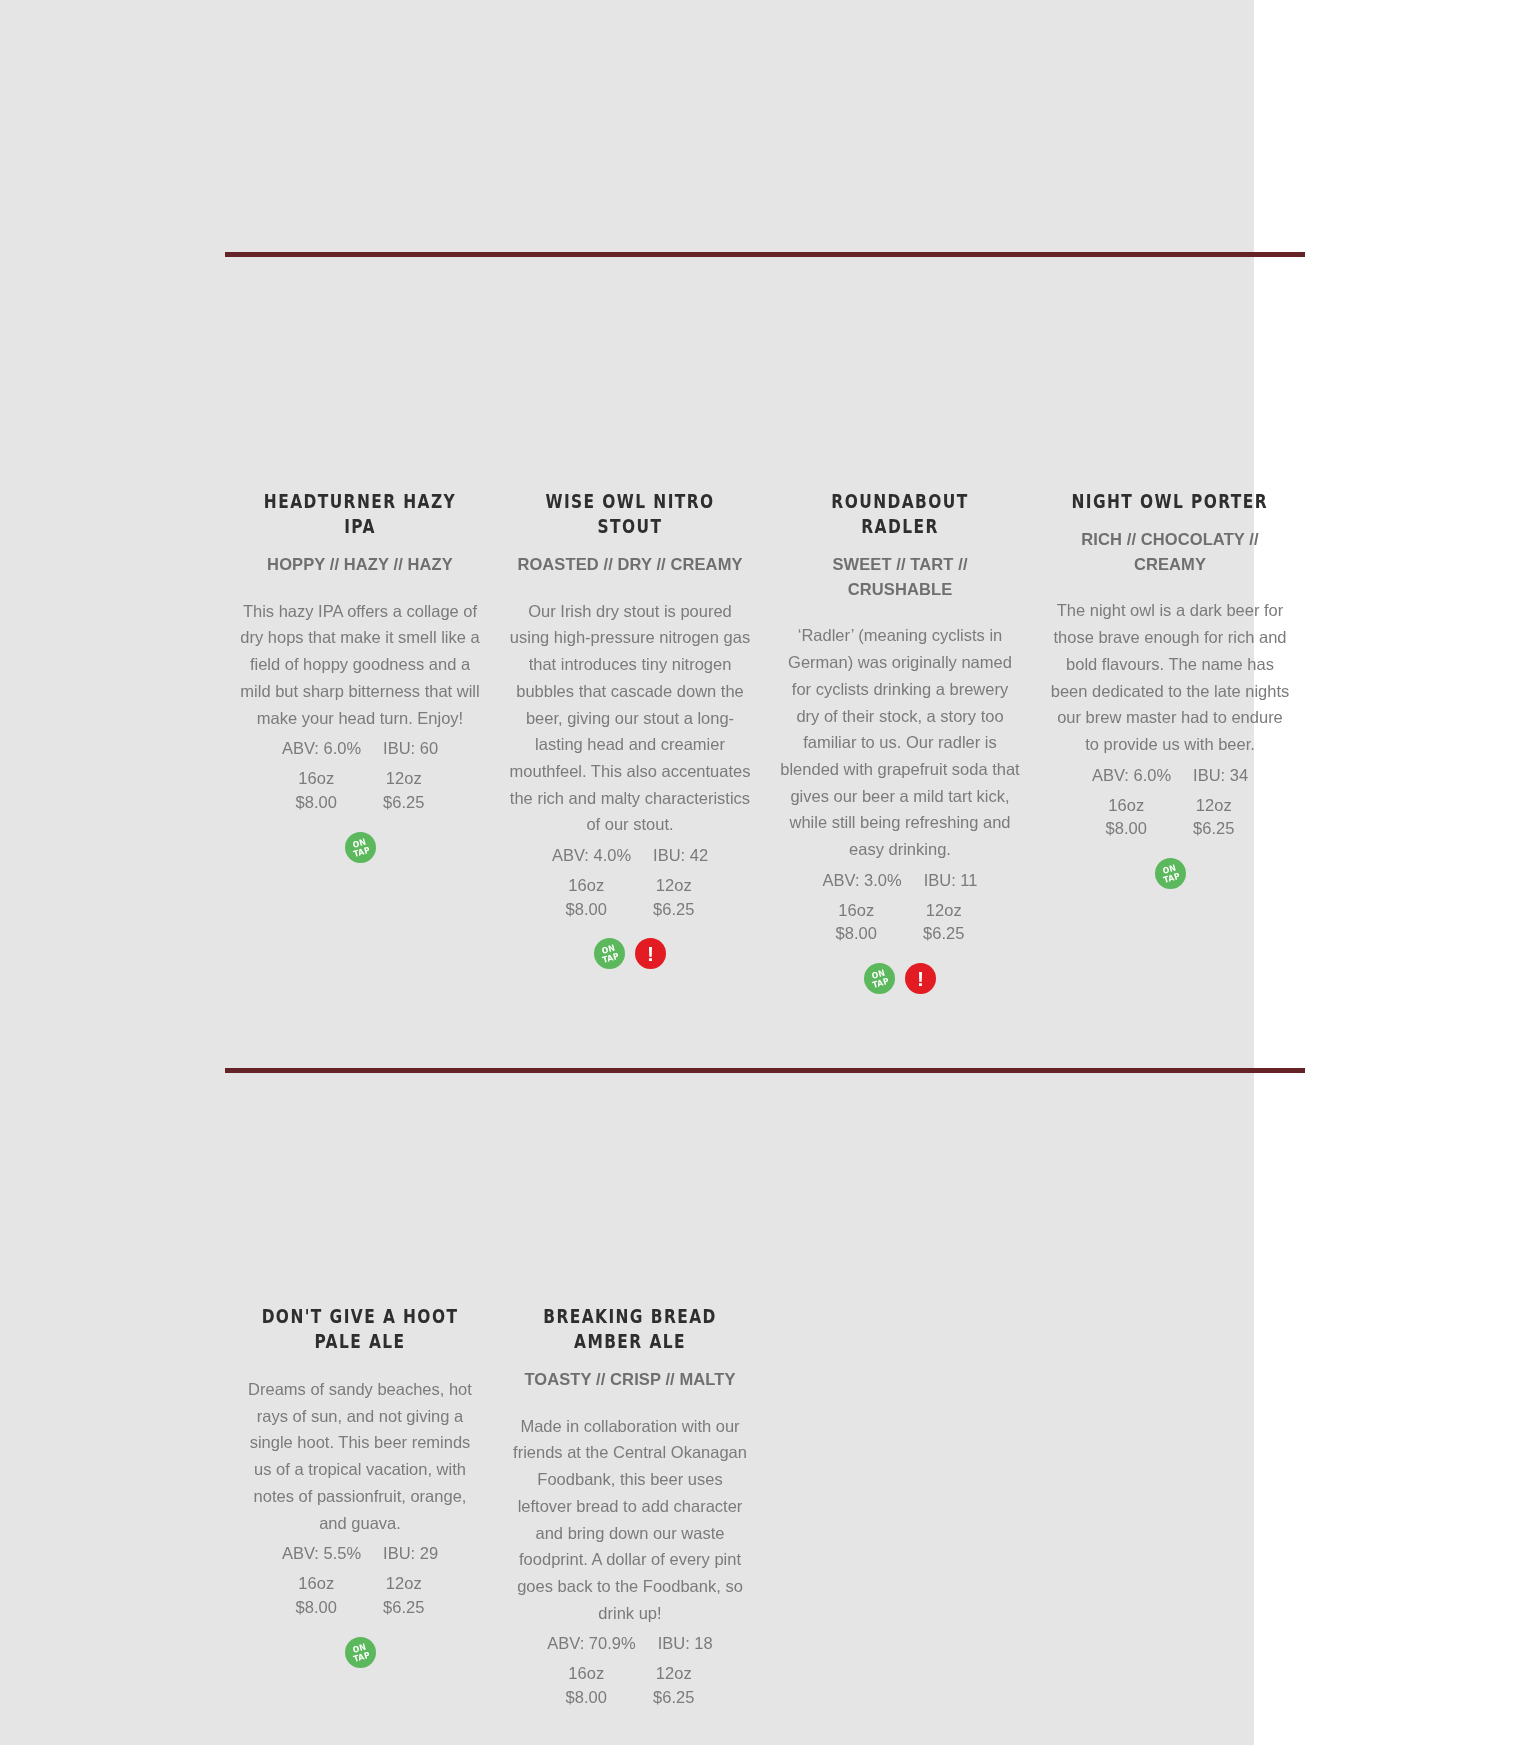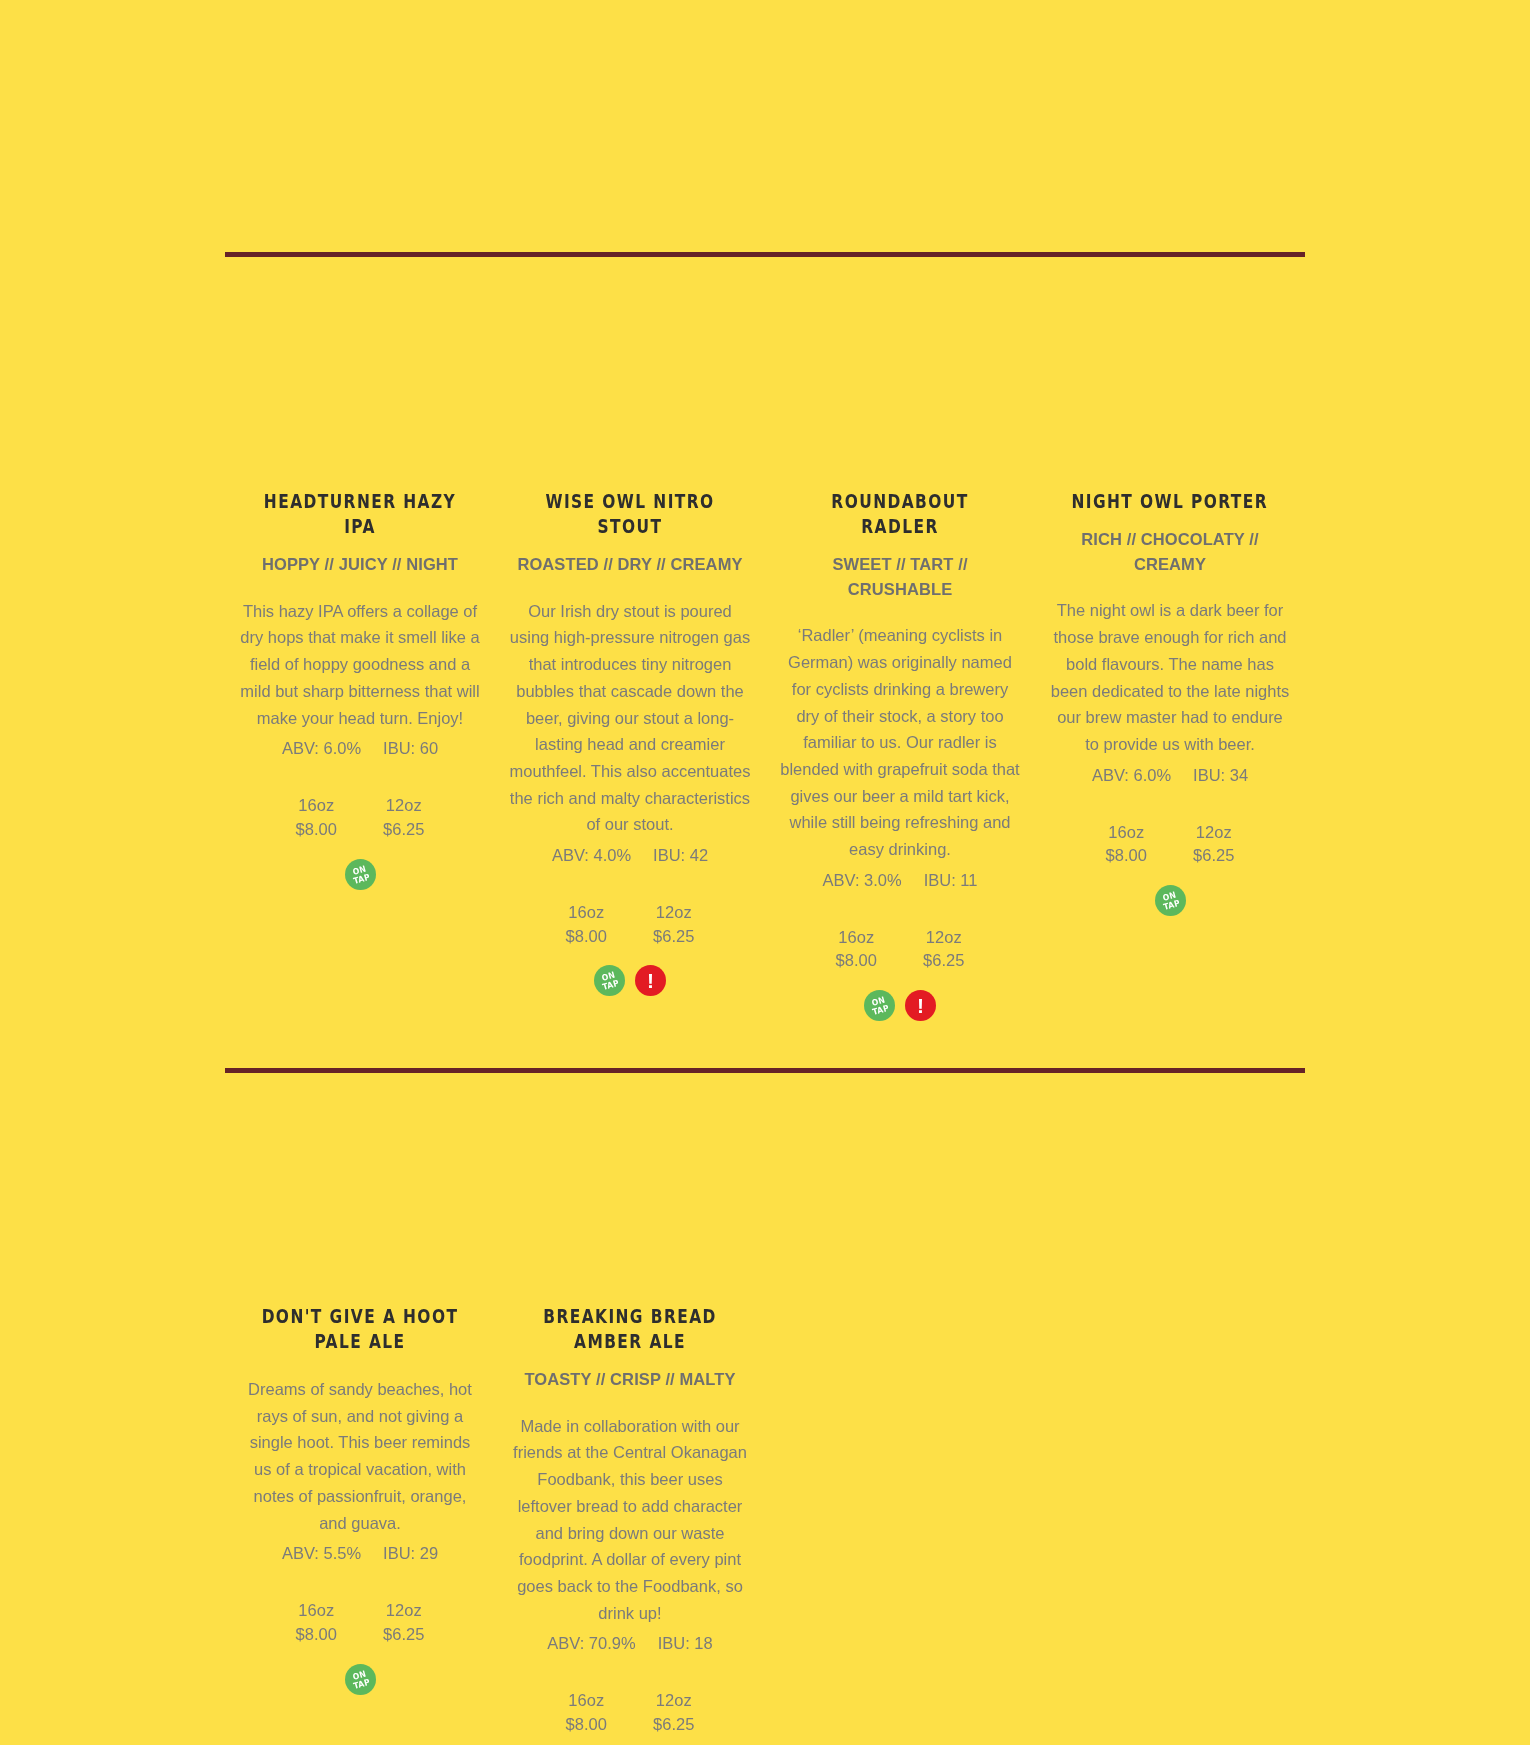--- a/index.html
+++ b/index.html
@@ -8,23 +8,23 @@
   html, body {
     width: 1530px;
     height: 1745px;
     background: #ffffff;
     font-family: "Liberation Sans", sans-serif;
     overflow: hidden;
   }
 
   .page {
     position: relative;
-    width: 1530px;
+    width: 1254px;
     height: 1745px;
-    background: #fde047;
+    background: #e5e5e5;
   }
 
   
   .beer-row {
     display: flex;
     width: 1080px;
     margin-left: 225px;
     align-items: flex-start;
   }
 
@@ -70,21 +70,21 @@
     font-size: 16.5px;
     color: #7b7b7b;
     margin-top: 8px;
     display: flex;
     justify-content: center;
     gap: 22px;
     white-space: nowrap;
   }
 
   .beer-prices {
-    margin-top: 36px;
+    margin-top: 9px;
     display: flex;
     justify-content: center;
     gap: 0px;
     width: 175px;
   }
 
   .price-col {
     flex: 1 1 50%;
     font-size: 16.5px;
     color: #7b7b7b;
@@ -166,21 +166,21 @@
 <div class="page">
 
   <div class="divider-1">
     <div class="divider"></div>
   </div>
 
   <div class="row-main">
     <div class="beer-row">
         <div class="beer-card">
           <h3 class="beer-title">HEADTURNER HAZY IPA</h3>
-          <p class="beer-tagline">HOPPY // JUICY // NIGHT</p>
+          <p class="beer-tagline">HOPPY // HAZY // HAZY</p>
           <p class="beer-desc">This hazy IPA offers a collage of dry hops that make it smell like a field of hoppy goodness and a mild but sharp bitterness that will make your head turn. Enjoy!</p>
           <div class="beer-specs">
             <span>ABV: 6.0%</span>
             <span>IBU: 60</span>
           </div>
           <div class="beer-prices">
             <div class="price-col">
               <div>16oz</div>
               <div>$8.00</div>
             </div>

